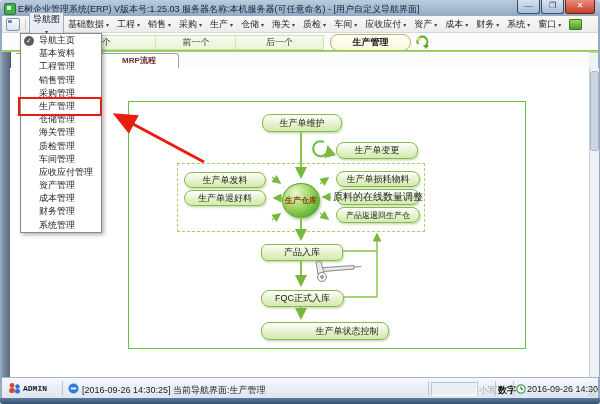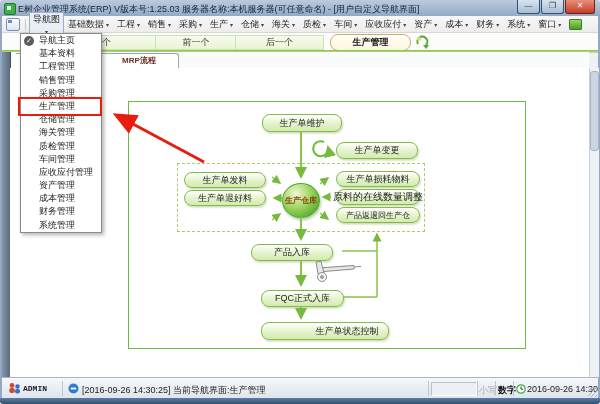--- a/index.html
+++ b/index.html
@@ -237,21 +237,21 @@
   </svg>
 
   <div class="fnode" style="left:262px;top:114px;width:78px;height:16px;">生产单维护</div>
   <div class="fnode" style="left:336px;top:142px;width:80px;height:15px;">生产单变更</div>
   <div class="fnode" style="left:184px;top:172px;width:80px;height:14px;">生产单发料</div>
   <div class="fnode" style="left:184px;top:190px;width:80px;height:14px;">生产单退好料</div>
   <div class="ball">生产仓库</div>
   <div class="fnode" style="left:336px;top:171px;width:82px;height:14px;">生产单损耗物料</div>
   <div class="fnode" style="left:336px;top:189px;width:82px;height:14px;font-size:10px;">原料的在线数量调整</div>
   <div class="fnode" style="left:336px;top:207px;width:82px;height:14px;font-size:8px;">产品返退回生产仓</div>
-  <div class="fnode" style="left:251px;top:244px;width:80px;height:15px;">产品入库</div>
+  <div class="fnode" style="left:261px;top:244px;width:80px;height:15px;border-radius:6px;">产品入库</div>
   <div class="fnode" style="left:261px;top:290px;width:81px;height:15px;">FQC正式入库</div>
   <div class="fnode" style="left:261px;top:322px;width:82px;height:16px;padding-left:44px;">生产单状态控制</div>
 
   <div class="dropdown">
     <div class="dd-item"><span class="dd-check">✓</span><span>导航主页</span></div>
     <div class="dd-item"><span>基本资料</span></div>
     <div class="dd-item"><span>工程管理</span></div>
     <div class="dd-item"><span>销售管理</span></div>
     <div class="dd-item"><span>采购管理</span></div>
     <div class="dd-item"><span>生产管理</span></div>

